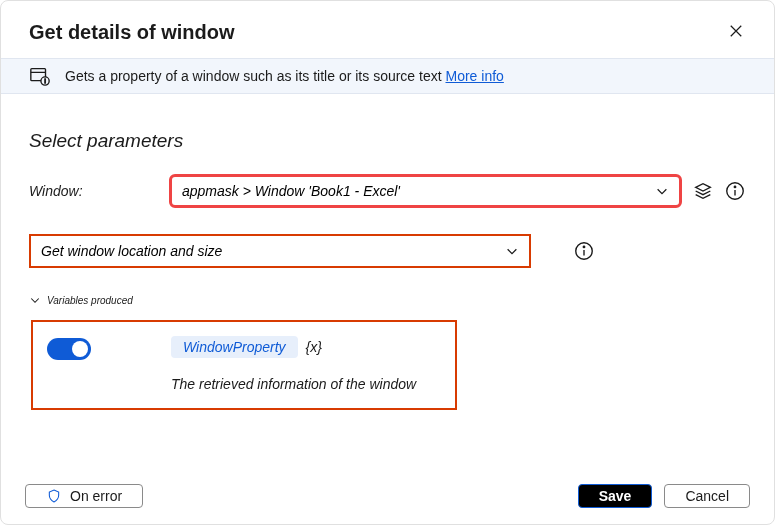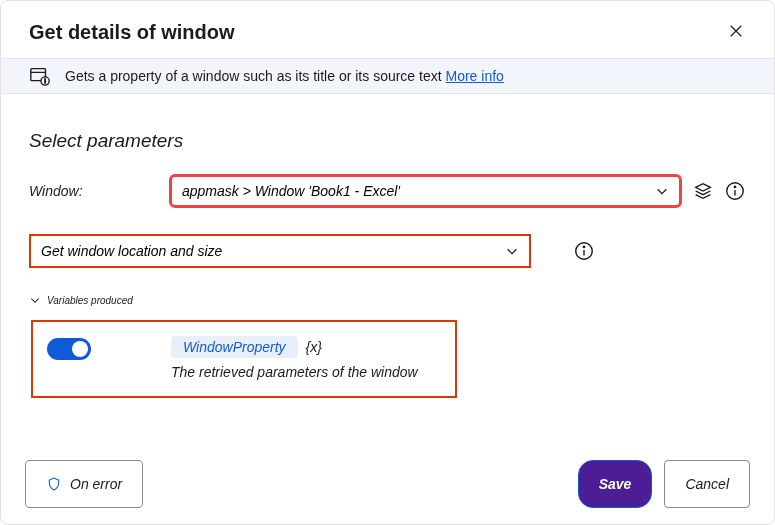--- a/index.html
+++ b/index.html
@@ -18,28 +18,28 @@
   .select { height:34px; border:3px solid #ef4444; border-radius:6px; display:flex; align-items:center; justify-content:space-between; padding: 0 10px; font-size:14px; background:#fff; cursor:pointer; width:100%; }
   .select.red { border:2px solid #d83b01; border-radius:0; }
   .chev { width:14px; height:14px; color:#1b1b1b; }
   .icon-btn { width:22px; height:22px; display:flex; align-items:center; justify-content:center; color:#1b1b1b; cursor:pointer; flex-shrink:0; }
   .vars-header { display:flex; align-items:center; gap:6px; font-size:10px; color:#1b1b1b; margin: 8px 0 14px 0; cursor:pointer; }
   .vars-header svg { width:12px; height:12px; }
   .vars-block { border:2px solid #d83b01; padding: 14px 18px 16px 14px; margin-left: 2px; width: 426px; }
   .var-row { display:flex; align-items:flex-start; gap: 30px; }
   .toggle { width:44px; height:22px; background:#0f5bd6; border-radius:11px; position:relative; cursor:pointer; flex-shrink:0; margin-top:2px; }
   .toggle::after { content:""; position:absolute; right:3px; top:3px; width:16px; height:16px; border-radius:50%; background:#fff; }
-  .var-body { display:flex; flex-direction:column; gap:6px; }
+  .var-body { display:flex; flex-direction:column; gap:18px; }
   .var-name-row { display:flex; align-items:center; gap:8px; }
   .var-chip { background:#e7effb; color:#0f5bd6; padding:3px 12px; border-radius:4px; font-size:14px; cursor:pointer; }
   .var-type { font-size:14px; color:#1b1b1b; }
   .var-desc { font-size:14px; color:#1b1b1b; }
   .footer { display:flex; justify-content:space-between; align-items:center; padding: 16px 24px; }
-  .btn { height:48px; padding:0 20px; font-size:14px; border-radius:4px; border:1px solid #8a8a8a; background:#fff; cursor:pointer; display:flex; align-items:center; gap:8px; color:#1b1b1b;font-style:italic; }
-  .btn.primary { background:#4c1d95; color:#fff; border-color:#0f5bd6; font-weight:600;border-radius:15px; }
+  .btn { height:24px; padding:0 20px; font-size:14px; border-radius:4px; border:1px solid #8a8a8a; background:#fff; cursor:pointer; display:flex; align-items:center; gap:8px; color:#1b1b1b; }
+  .btn.primary { background:#000000; color:#fff; border-color:#0f5bd6; font-weight:600; }
   .footer-right { display:flex; gap:12px; }
   .spacer-col { width:22px; }
 </style>
 </head>
 <body>
 
 <div class="header">
   <div class="title">Get details of window</div>
   <div class="close">
     <svg viewBox="0 0 16 16" width="14" height="14">
@@ -118,21 +118,21 @@
   </div>
 
   <div class="vars-block">
     <div class="var-row">
       <div class="toggle"></div>
       <div class="var-body" style="margin-left:50px;">
         <div class="var-name-row">
           <span class="var-chip">WindowProperty</span>
           <span class="var-type">{x}</span>
         </div>
-        <div class="var-desc">The retrieved parameters of the window</div>
+        <div class="var-desc">The retrieved information of the window</div>
       </div>
     </div>
   </div>
 </div>
 
 <div class="footer">
   <button class="btn">
     <svg width="16" height="16" viewBox="0 0 24 24" fill="none" stroke="#0f5bd6" stroke-width="1.6">
         <path d="M12 3l7 3v5c0 5-3 8-7 10-4-2-7-5-7-10V6l7-3z"></path>
       </svg>

